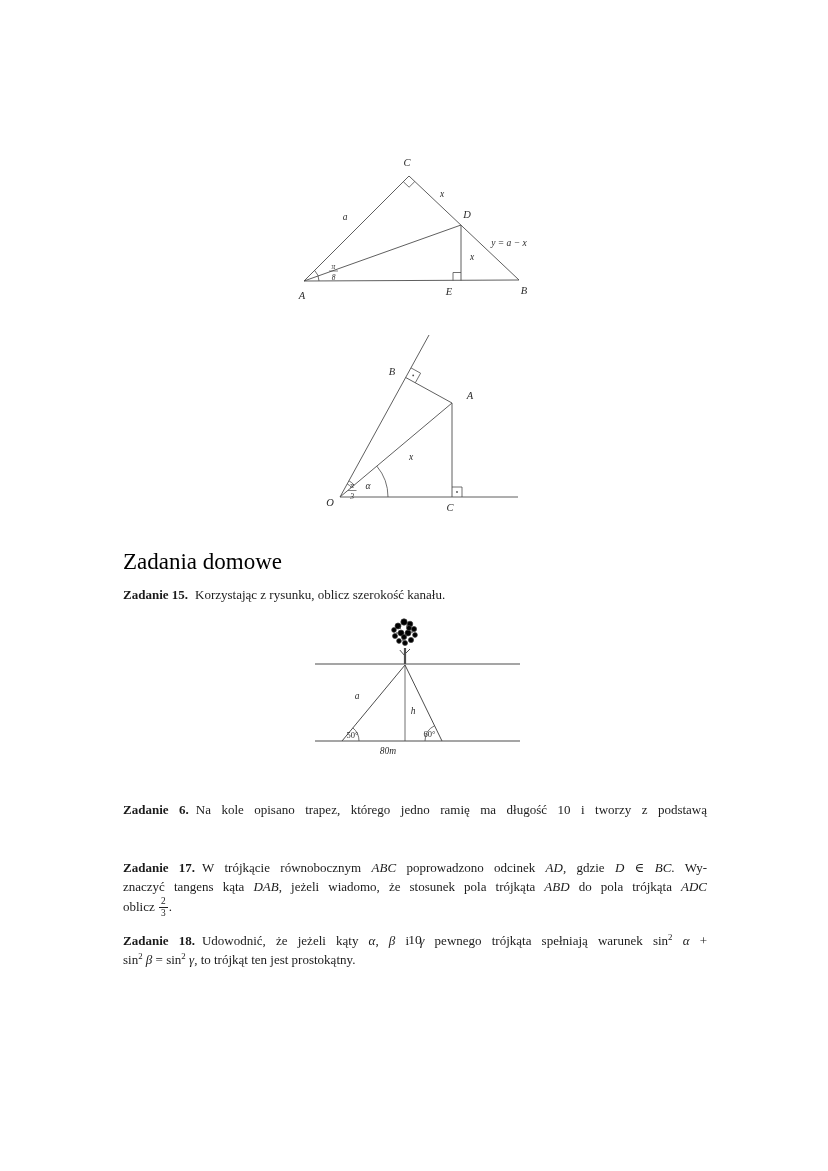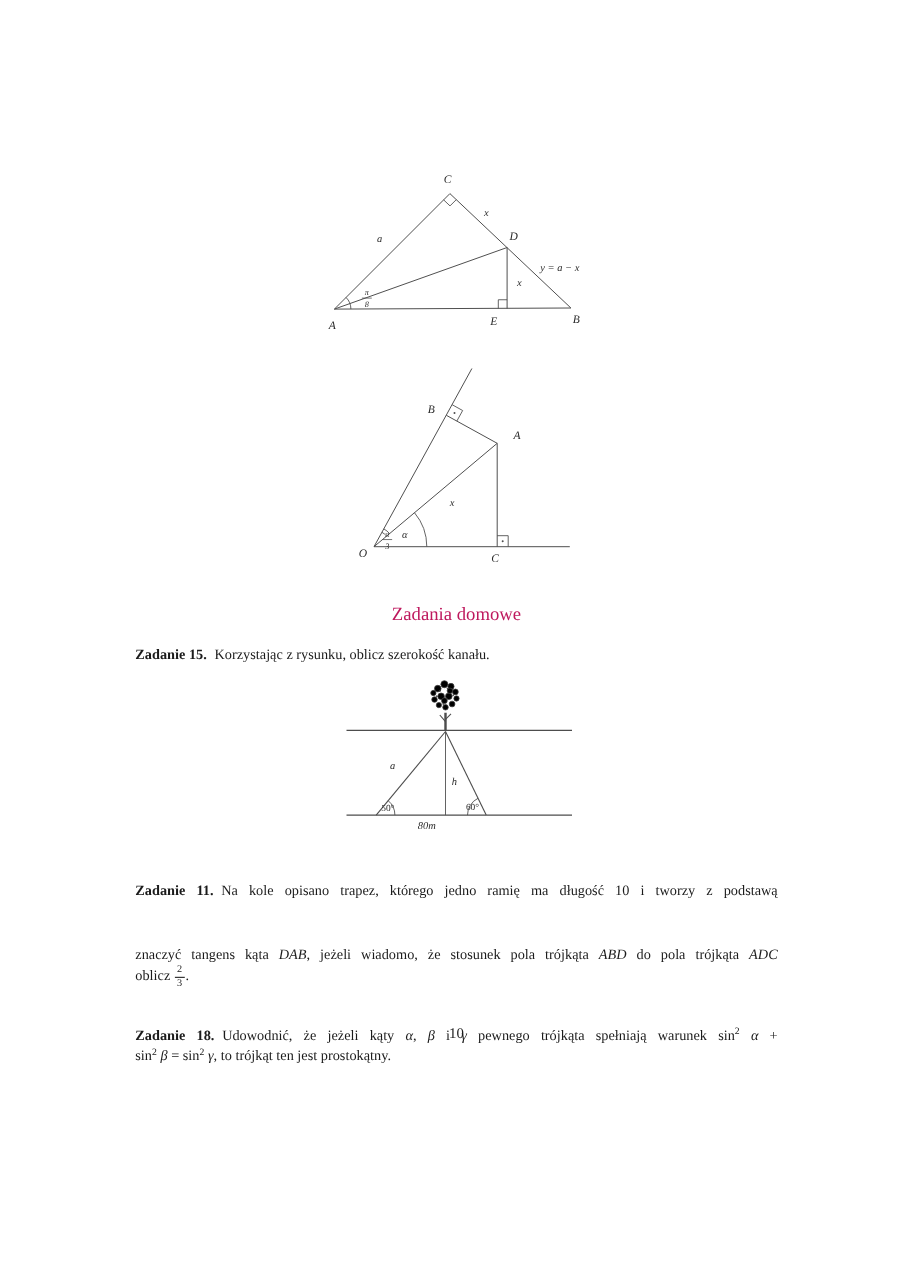--- a/index.html
+++ b/index.html
@@ -9,22 +9,22 @@
     overflow:hidden;
   }
   .fig{position:absolute;}
   .fig line,.fig path,.fig polyline{stroke:#4d4d4d;fill:none;}
   .fig text{fill:#2a2a2a;font-family:"Liberation Serif","DejaVu Serif",serif;}
   .mtext{font-style:italic;font-size:10.5px;}
   .mtext-s{font-style:italic;font-size:9.5px;}
   .mtext-xs{font-style:italic;font-size:7.5px;}
   .deg{font-style:normal;font-size:8.5px;}
   .title{
-    position:absolute;left:123px;top:549px;width:584px;text-align:center;
-    font-size:17px;color:#be185d;
+    position:absolute;left:123px;top:549px;width:584px;
+    font-size:23px;color:#000000;
   }
   .prob{position:absolute;left:123px;width:584px;font-size:13px;line-height:19px;}
   .pline{white-space:normal;}
   .jl{text-align:justify;text-align-last:justify;}
   .plabel{font-weight:bold;margin-right:7px;}
   .it{font-style:italic;}
   .sup{vertical-align:super;font-size:0.68em;line-height:0;}
   .frac{display:inline-block;text-align:center;vertical-align:-0.55em;
         font-size:0.72em;line-height:1.15;margin:0 1px;}
   .fn{display:block;border-bottom:1px solid #222;padding:0 2px;}
@@ -143,24 +143,25 @@
     <g>
       <text class="mtext-s" x="357" y="699" text-anchor="middle">a</text>
       <text class="mtext-s" x="413" y="714" text-anchor="middle">h</text>
       <text class="deg" x="352.5" y="737.5" text-anchor="middle">50°</text>
       <text class="deg" x="429.5" y="736.5" text-anchor="middle">60°</text>
       <text class="mtext-s" x="388" y="754" text-anchor="middle">80m</text>
     </g>
   </svg>
 
   <div class="prob" style="top:800px">
-    <div class="pline jl"><span class="plabel">Zadanie 11.</span><span><span>Na kole opisano trapez, którego jedno ramię ma długość 10 i tworzy z podstawą</span></span></div>
+    <div class="pline jl"><span class="plabel">Zadanie 6.</span><span><span>Na kole opisano trapez, którego jedno ramię ma długość 10 i tworzy z podstawą</span></span></div>
   </div>
 
   <div class="prob" style="top:858px">
+    <div class="pline jl"><span class="plabel">Zadanie 17.</span><span><span>W trójkącie równobocznym </span><span class="it">ABC</span><span> poprowadzono odcinek </span><span class="it">AD</span><span>, gdzie </span><span class="it">D</span><span> ∈ </span><span class="it">BC</span><span>. Wy-</span></span></div>
     <div class="pline jl"><span><span>znaczyć tangens kąta </span><span class="it">DAB</span><span>, jeżeli wiadomo, że stosunek pola trójkąta </span><span class="it">ABD</span><span> do pola trójkąta </span><span class="it">ADC</span></span></div>
     <div class="pline"><span><span>oblicz </span><span class="frac"><span class="fn">2</span><span class="fd">3</span></span><span>.</span></span></div>
   </div>
 
   <div class="prob" style="top:931px">
     <div class="pline jl"><span class="plabel">Zadanie 18.</span><span><span>Udowodnić, że jeżeli kąty </span><span class="it">α</span><span>, </span><span class="it">β</span><span> i </span><span class="it">γ</span><span> pewnego trójkąta spełniają warunek sin</span><span class="sup">2</span><span class="it"> α</span><span> +</span></span></div>
     <div class="pline"><span><span>sin</span><span class="sup">2</span><span class="it"> β</span><span> = sin</span><span class="sup">2</span><span class="it"> γ</span><span>, to trójkąt ten jest prostokątny.</span></span></div>
   </div>
 
   <div class="pagenum">10</div>

